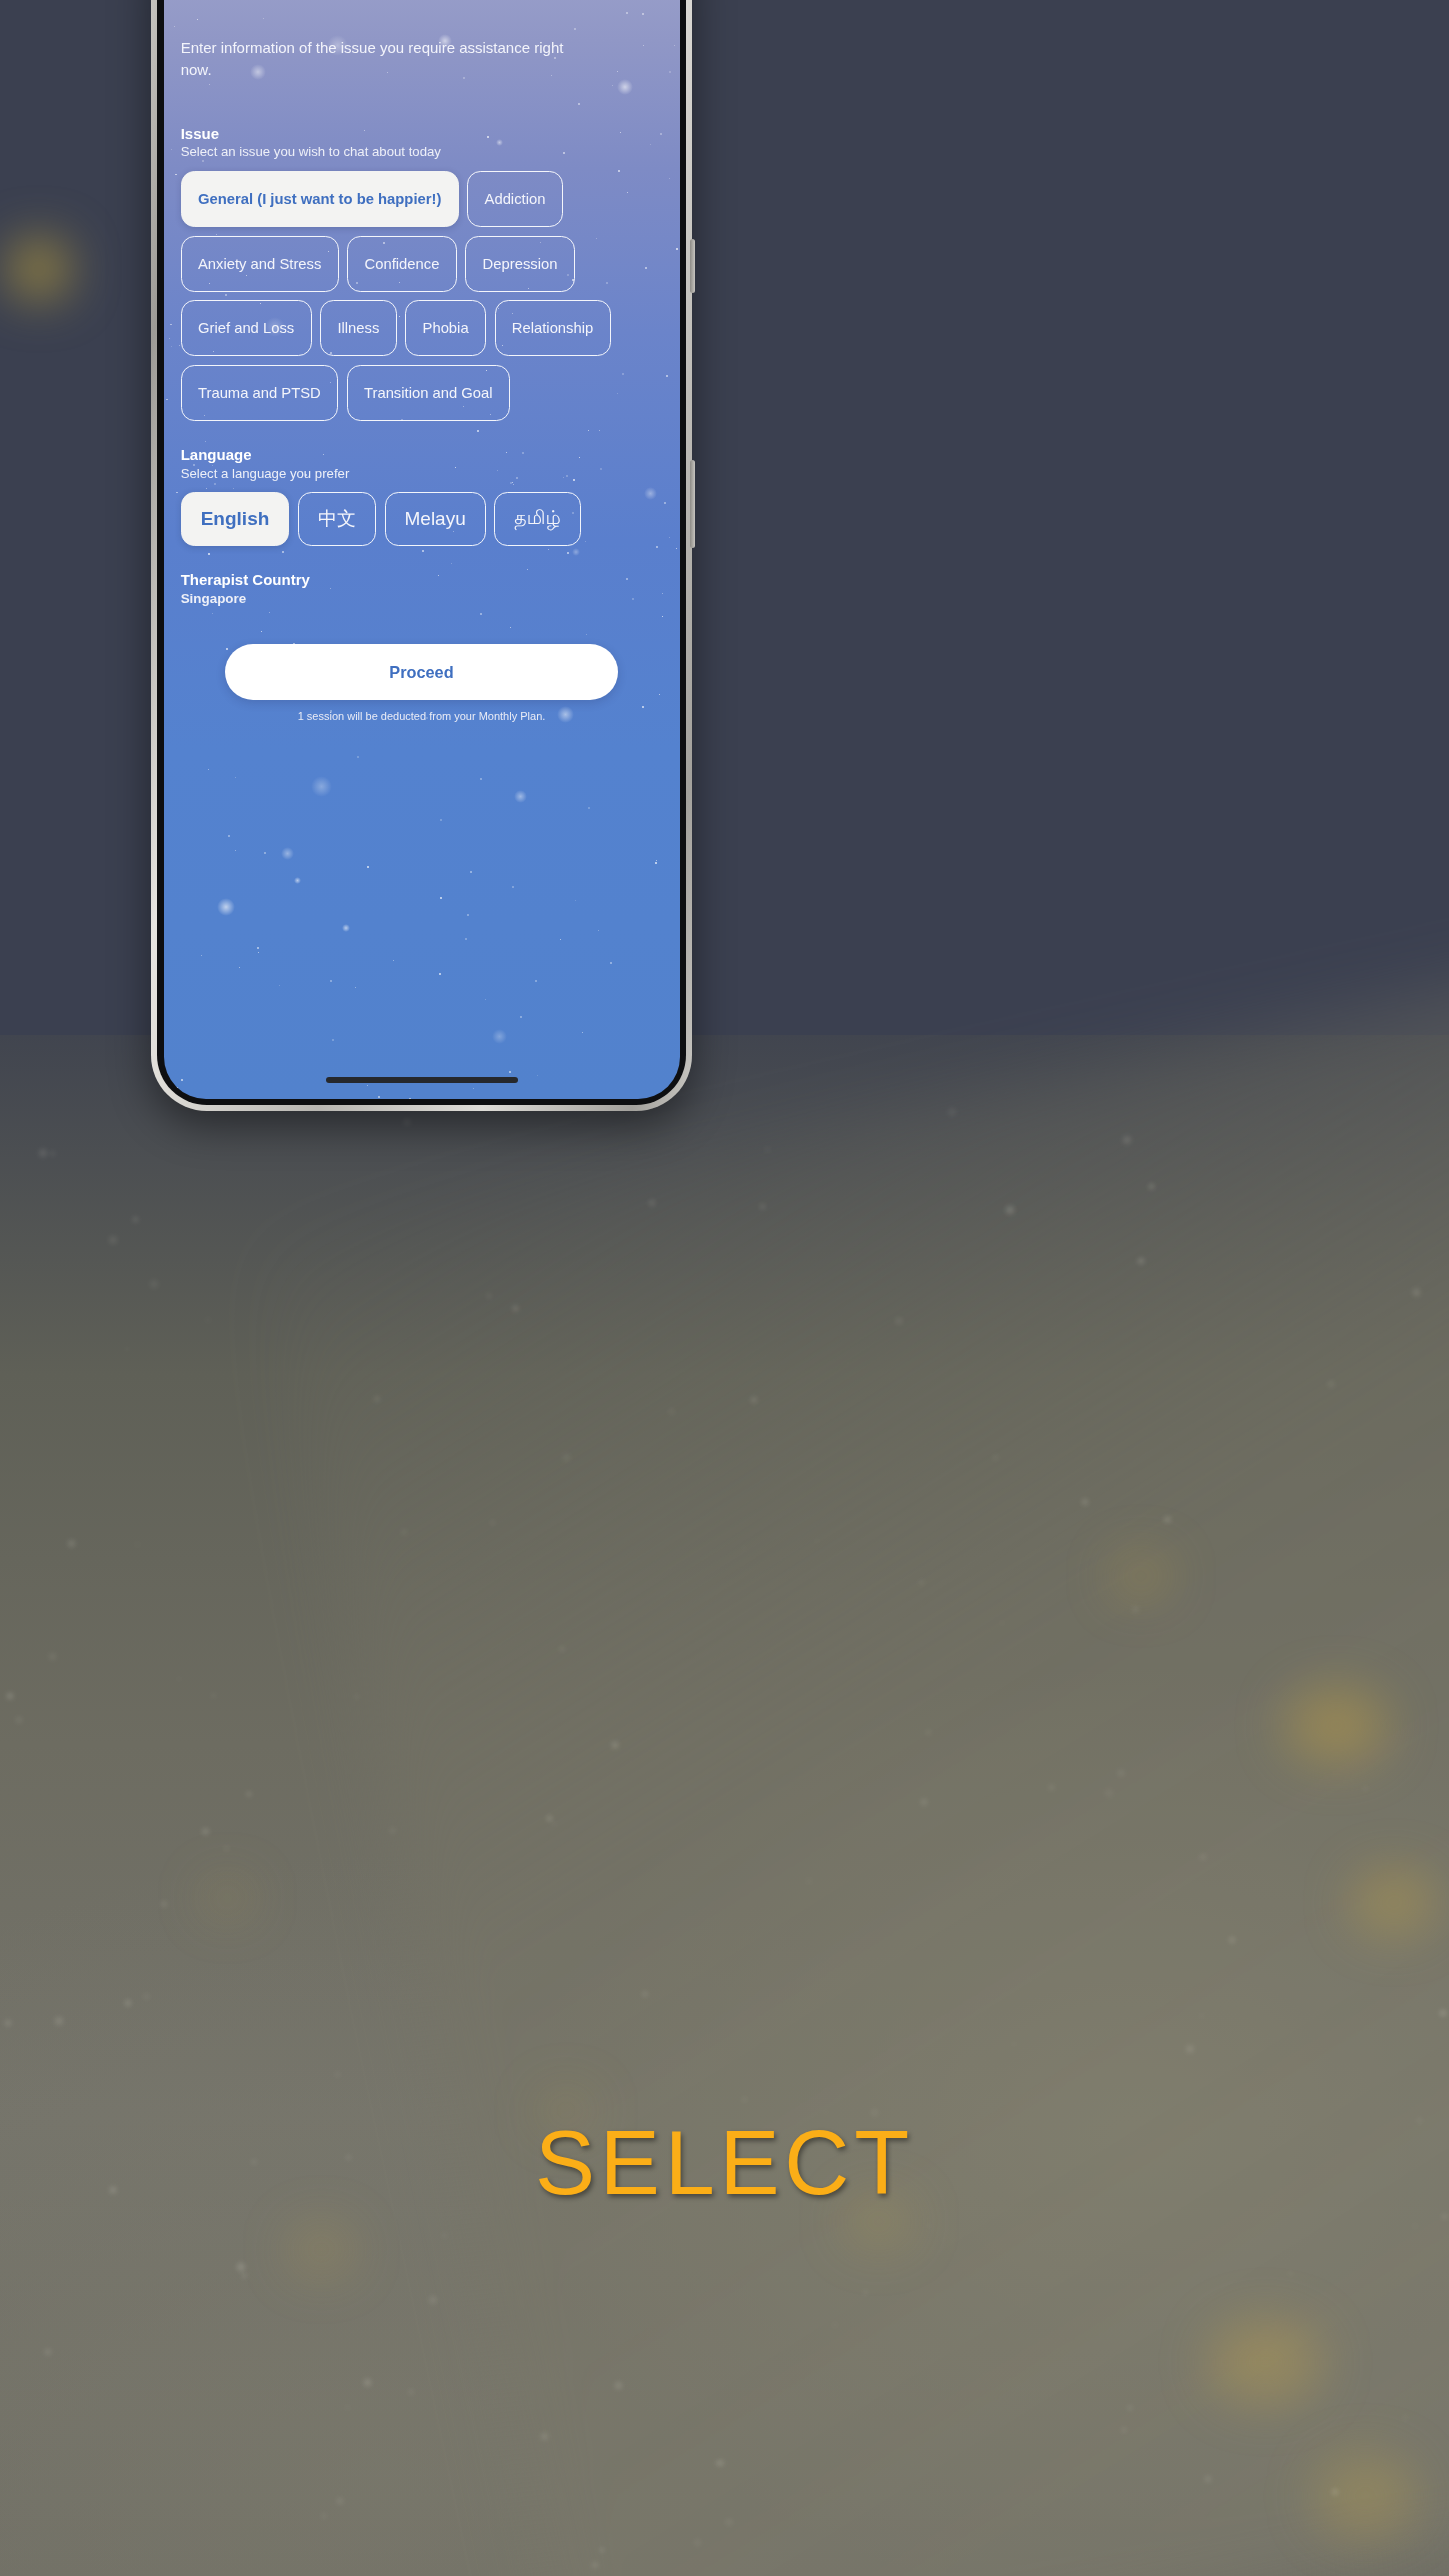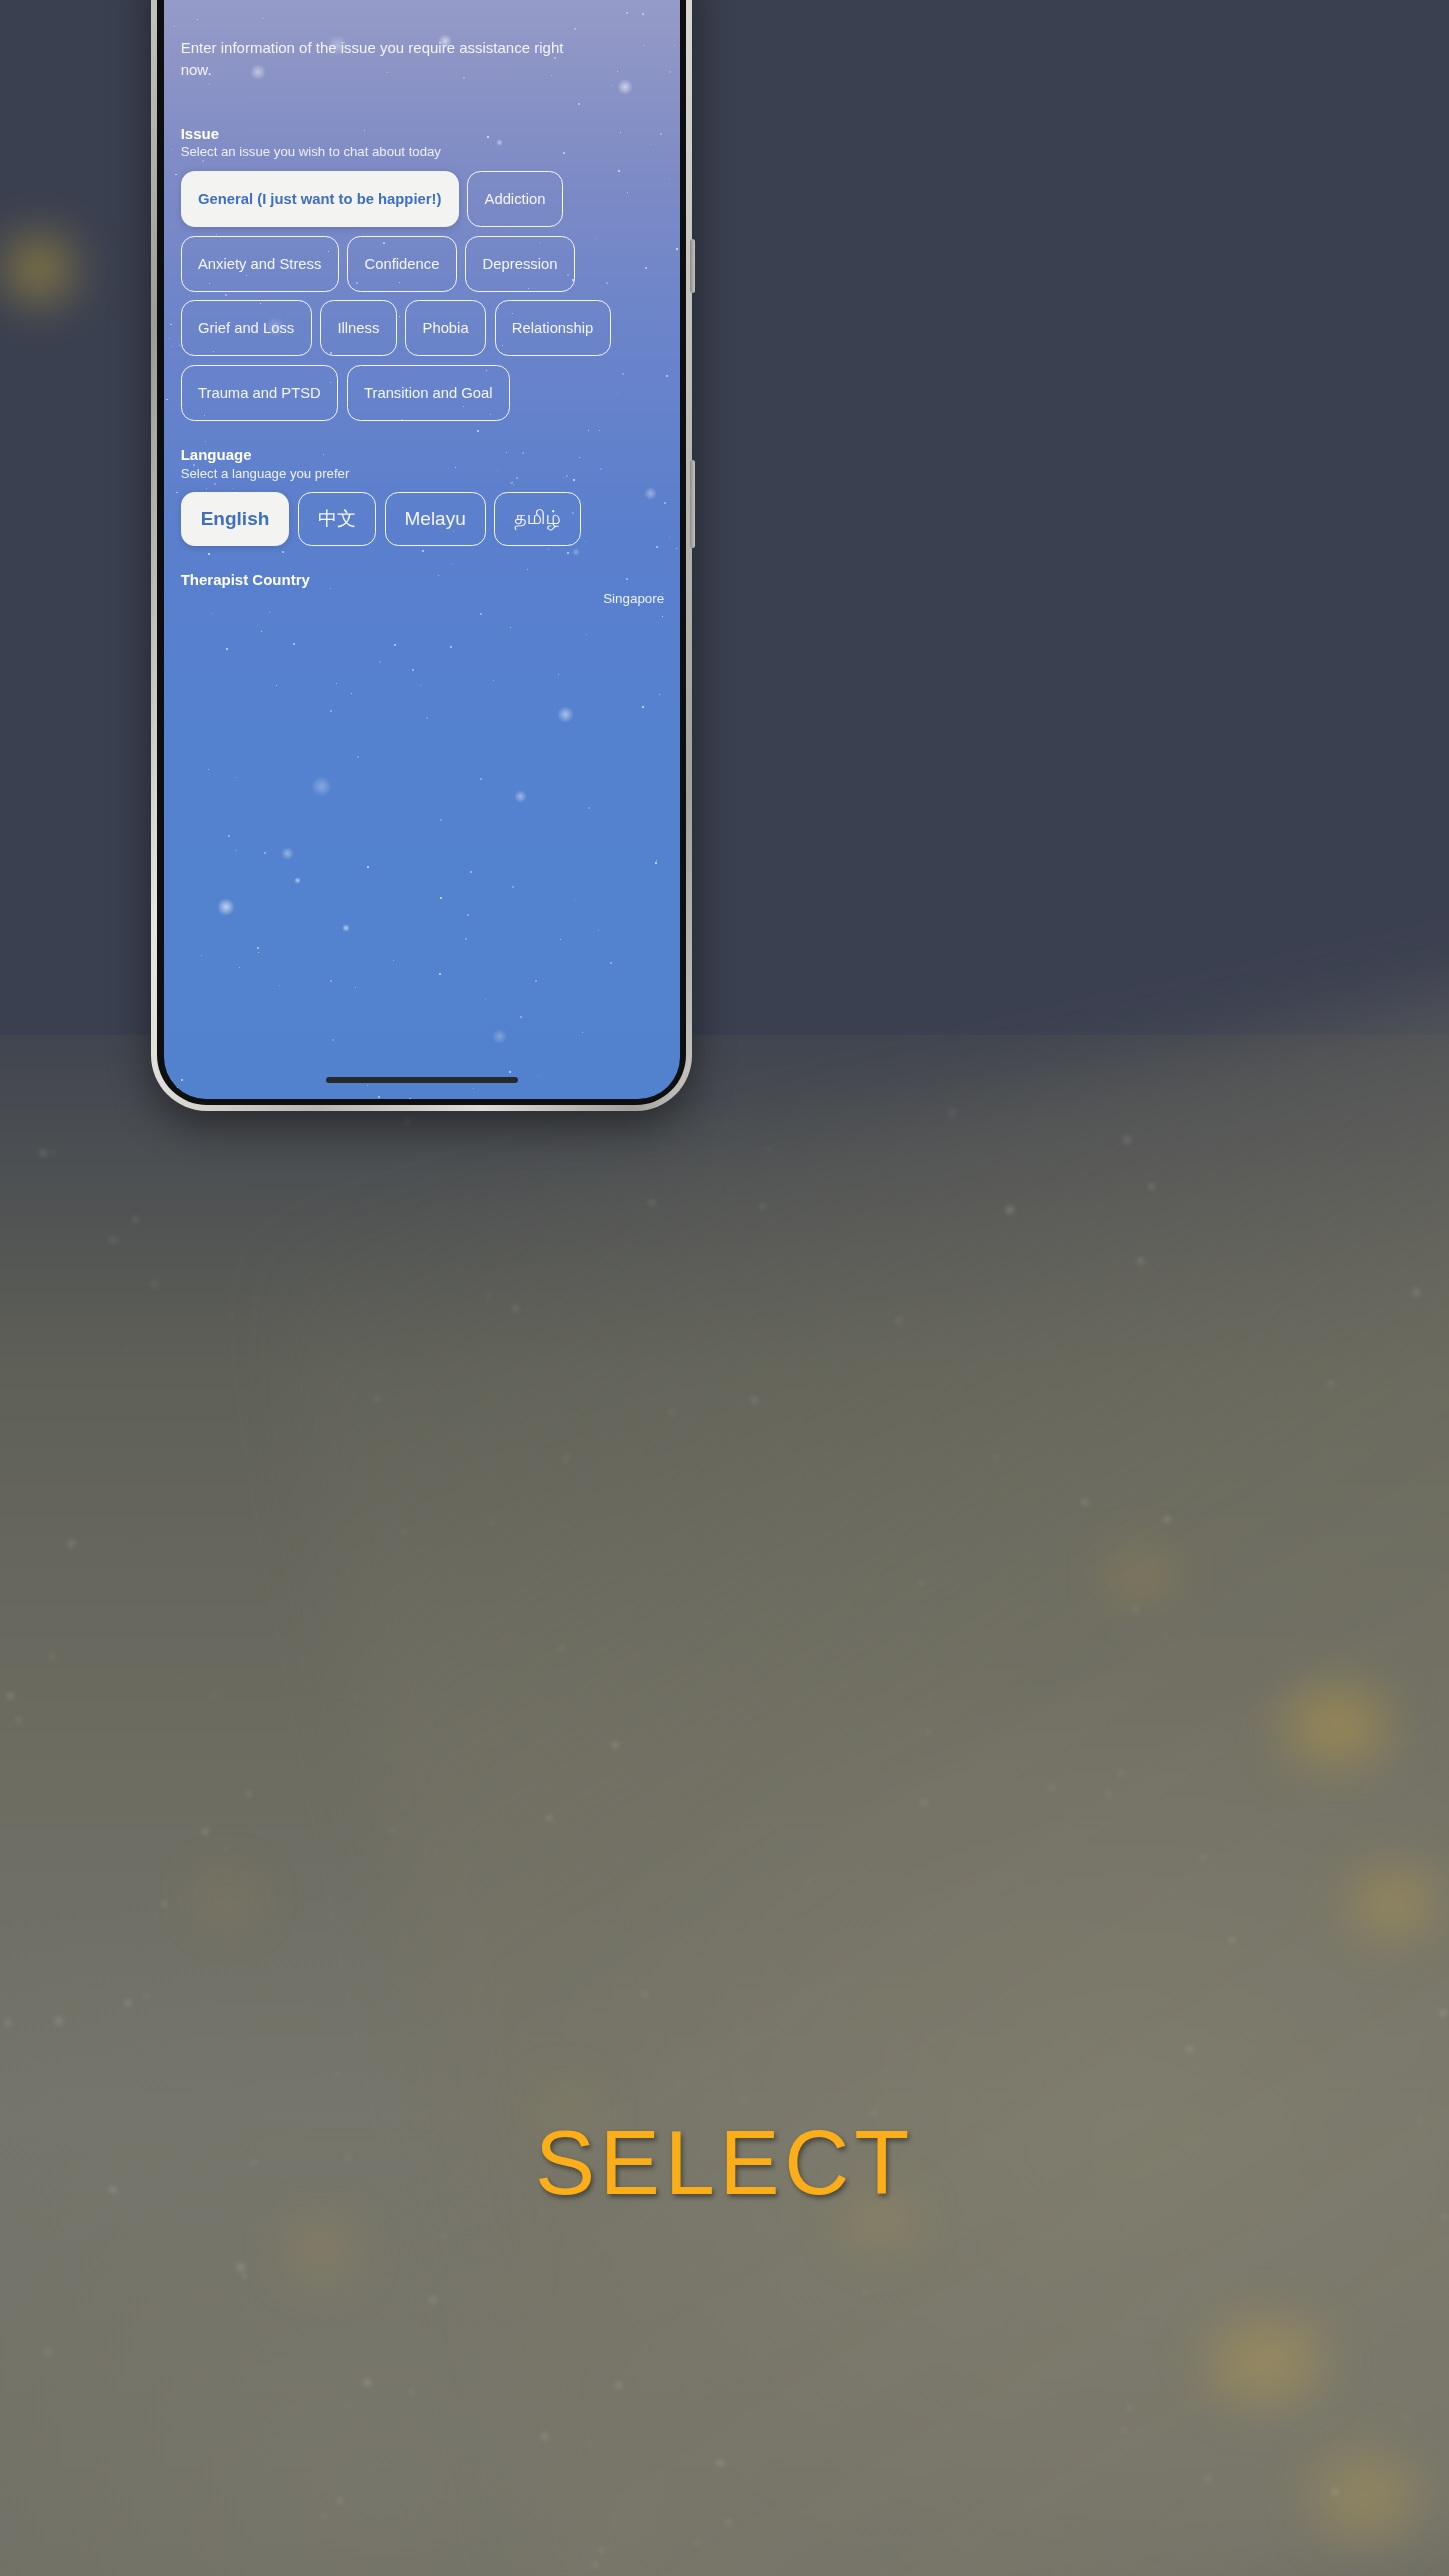--- a/index.html
+++ b/index.html
@@ -197,22 +197,21 @@
     color: #3f6fc0;
     font-weight: bold;
     box-shadow: 0 1.9px 6.7px rgba(30,40,80,0.18);
   }
 
   .country-block { margin-top: 25px; }
   .country-value {
     color: #eef0f8;
     font-size: 13.4px;
     margin: 2.9px 0 0 1.9px;
-    font-weight: 400;
-    text-align: right;
+    font-weight: 700;
   }
 
   .session-row {
     display: flex;
     align-items: center;
     margin-top: 25px;
   }
   .session-label {
     color: #ffffff;
     font-size: 15px;
@@ -680,20 +679,24 @@
               <div class="lang-chip">தமிழ்</div>
             </div>
         </div>
 
         <div class="country-block">
           <div class="section-label">Therapist Country</div>
           <div class="country-value">Singapore</div>
         </div>
 
 
+        <div class="proceed-area">
+          <button class="proceed-btn">Proceed</button>
+          <div class="proceed-note">1 session will be deducted from your Monthly Plan.</div>
+        </div>
 
       </div>
 
       <div class="home-indicator"></div>
     </div>
   </div>
 
   <div id="caption">
     <div class="caption-main" style="color: rgb(251, 174, 23);">SELECT</div>
   </div>

